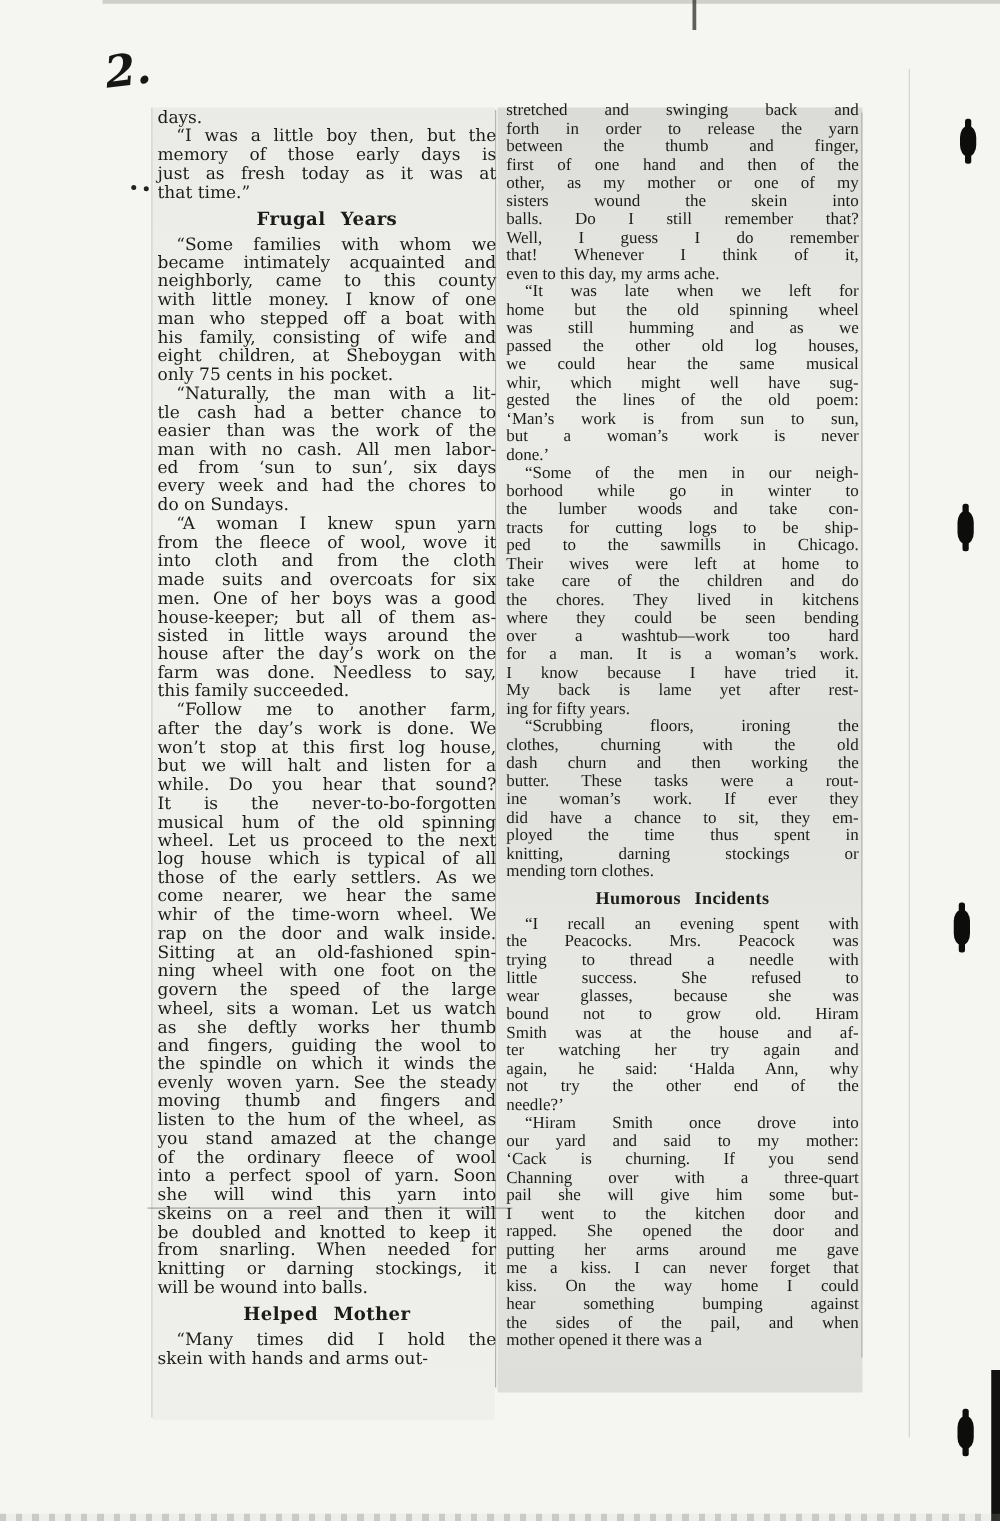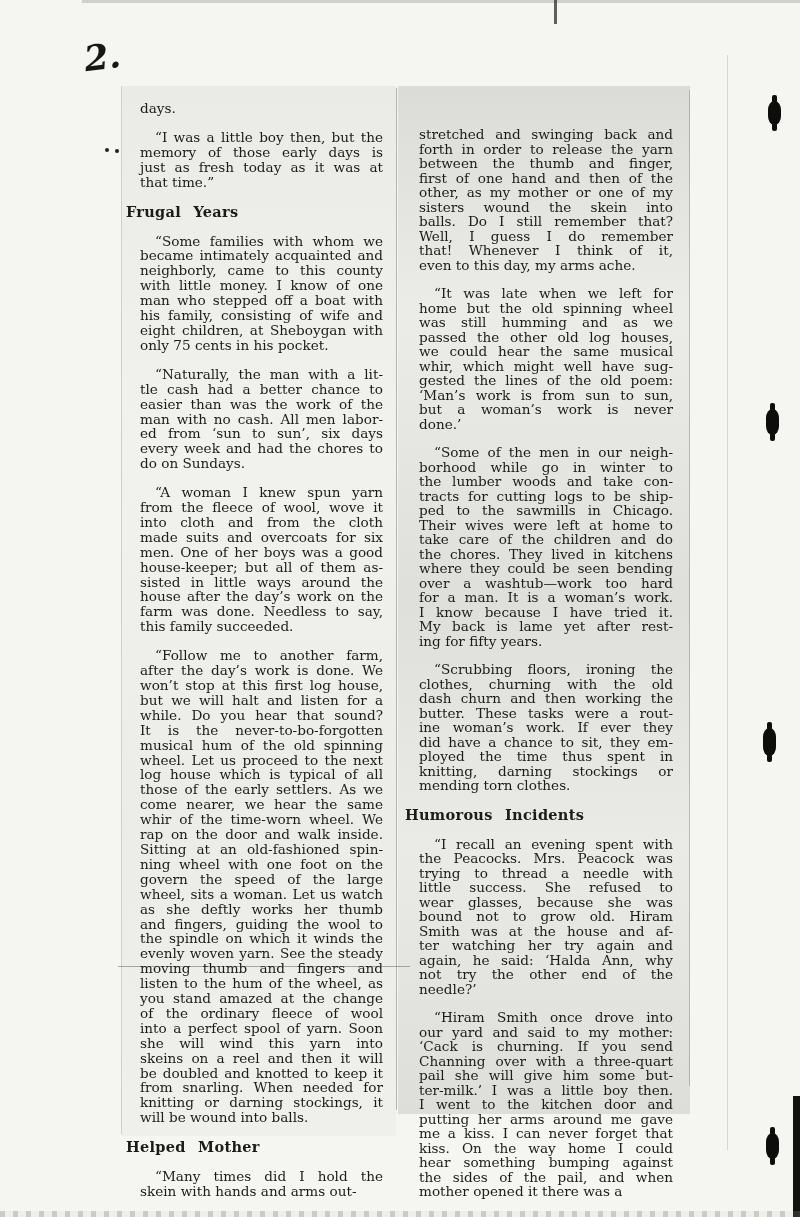--- a/index.html
+++ b/index.html
@@ -45,28 +45,28 @@
     font-weight:bold; transform:rotate(-7deg); color:#161614; }
 
   
   .ink-dot { position:absolute; width:4px; height:4px; border-radius:50%; background:#22221f; }
   .dot-a { left:105px; top:148px; } .dot-b { left:115px; top:149px; }
   .scratch { position:absolute; left:118px; top:966px; width:292px; height:1px; background:rgba(95,95,88,.5); }
 
   
   .col { position:absolute; font-size:13.6px; }
   .col-left  { left:126px; top:87px;  width:271px; }
-  .col-right { left:405px; top:113px;  width:282px; }
+  .col-right { left:405px; top:81px;  width:282px;font-family:Liberation Serif, serif; }
   .col-left  .line { line-height:14.9px; }
   .col-right .line { line-height:14.5px; }
   .line { text-align:justify; text-align-last:justify; white-space:normal; }
   .line.last { text-align-last:left; }
-  .para { margin:14px; }
+  .para { margin:0; }
   .para.indent .line:first-child { text-indent:15px; }
-  .heading { font-weight:bold; font-size:14.5px; line-height:16px;
+  .heading { font-weight:bold; text-align:center; font-size:14.5px; line-height:16px;
     margin:6px 0 5px; letter-spacing:.3px; word-spacing:7px; }
 </style>
 </head>
 <body>
 
 <div class="page">
   <div class="top-edge"></div>
   <div class="top-tick"></div>
   <div class="shade-left"></div>
   <div class="shade-right"></div>
@@ -229,22 +229,22 @@
         <div class="line">again, he said: ‘Halda Ann, why</div>
         <div class="line">not try the other end of the</div>
         <div class="line last">needle?’</div>
       </div>
       <div class="para indent">
         <div class="line">“Hiram Smith once drove into</div>
         <div class="line">our yard and said to my mother:</div>
         <div class="line">‘Cack is churning. If you send</div>
         <div class="line">Channing over with a three-quart</div>
         <div class="line">pail she will give him some but-</div>
-        <div class="line">ter-milk.’ I was a little boy then.</div>
         <div class="line">I went to the kitchen door and</div>
+        <div class="line">rapped. She opened the door and</div>
         <div class="line">putting her arms around me gave</div>
         <div class="line">me a kiss. I can never forget that</div>
         <div class="line">kiss. On the way home I could</div>
         <div class="line">hear something bumping against</div>
         <div class="line">the sides of the pail, and when</div>
         <div class="line last">mother opened it there was a</div>
       </div>
     </div>
 
   <div class="staple staple-1"></div>

